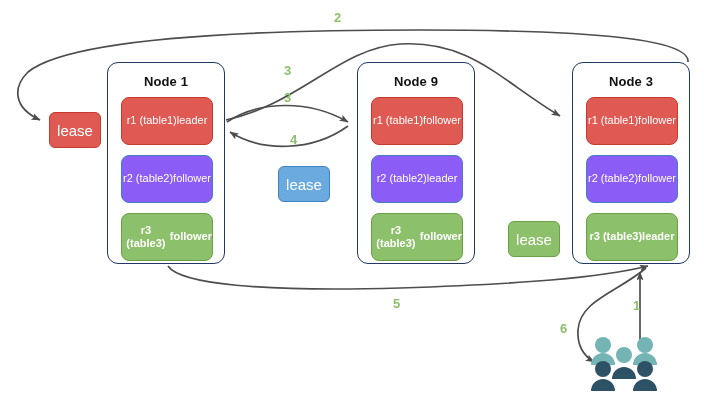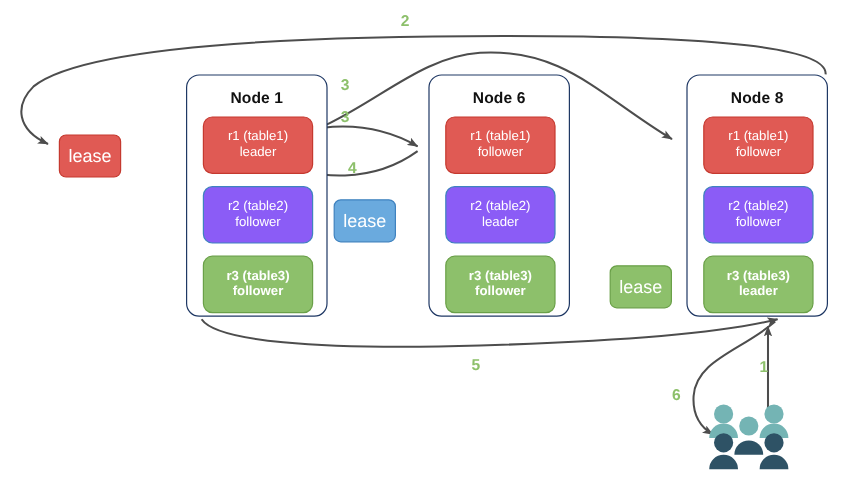--- a/index.html
+++ b/index.html
@@ -41,21 +41,21 @@
     font-size: 13px;
     font-weight: bold;
     color: #111111;
     letter-spacing: 0.1px;
   }
   .replica {
     position: absolute;
     box-sizing: border-box;
     border-radius: 8px;
     display: flex;
-    flex-direction: column;
+    flex-direction: row;
     align-items: center;
     justify-content: center;
     color: #ffffff;
     font-size: 11px;
     line-height: 13.5px;
     text-align: center;
     width: 92px;
     height: 48px;
     left: 13px;
   }
@@ -113,52 +113,52 @@
     <path d="M 348,126 C 312,152 262,152 230,132" fill="none" stroke="#4d4d4d" stroke-width="1.7" marker-end="url(#arrowhead)"></path>
 
     <path d="M 168,266 C 180,284 260,292 400,288 C 520,284 600,278 648,266" fill="none" stroke="#4d4d4d" stroke-width="1.7" marker-end="url(#arrowhead)"></path>
 
     <path d="M 640,346 L 640,272" fill="none" stroke="#4d4d4d" stroke-width="1.7" marker-end="url(#arrowhead)"></path>
 
     <path d="M 646,268 C 618,292 580,300 578,330 C 577,346 584,356 594,362" fill="none" stroke="#4d4d4d" stroke-width="1.7" marker-end="url(#arrowhead)"></path>
   </svg>
 
   <div id="nodes-layer">
-      <div class="node-box" style="left: 107px; top: 62px; width: 118px; height: 202px; margin-left: 48px;">
+      <div class="node-box" style="left: 107px; top: 62px; width: 118px; height: 202px;">
         <div class="node-title">Node 1</div>
         <div class="replica rep-red" style="top: 34px;">
           <span class="l1">r1 (table1)</span>
           <span class="l2">leader</span>
         </div>
         <div class="replica rep-blue" style="top: 92px;">
           <span class="l1">r2 (table2)</span>
           <span class="l2">follower</span>
         </div>
         <div class="replica rep-green" style="top: 150px;">
           <span class="l1">r3 (table3)</span>
           <span class="l2">follower</span>
         </div>
       </div>
       <div class="node-box" style="left: 357px; top: 62px; width: 118px; height: 202px;">
-        <div class="node-title">Node 6</div>
+        <div class="node-title">Node 9</div>
         <div class="replica rep-red" style="top: 34px;">
           <span class="l1">r1 (table1)</span>
           <span class="l2">follower</span>
         </div>
         <div class="replica rep-blue" style="top: 92px;">
           <span class="l1">r2 (table2)</span>
           <span class="l2">leader</span>
         </div>
         <div class="replica rep-green" style="top: 150px;">
           <span class="l1">r3 (table3)</span>
           <span class="l2">follower</span>
         </div>
       </div>
       <div class="node-box" style="left: 572px; top: 62px; width: 118px; height: 202px;">
-        <div class="node-title">Node 8</div>
+        <div class="node-title">Node 3</div>
         <div class="replica rep-red" style="top: 34px;">
           <span class="l1">r1 (table1)</span>
           <span class="l2">follower</span>
         </div>
         <div class="replica rep-blue" style="top: 92px;">
           <span class="l1">r2 (table2)</span>
           <span class="l2">follower</span>
         </div>
         <div class="replica rep-green" style="top: 150px;">
           <span class="l1">r3 (table3)</span>

